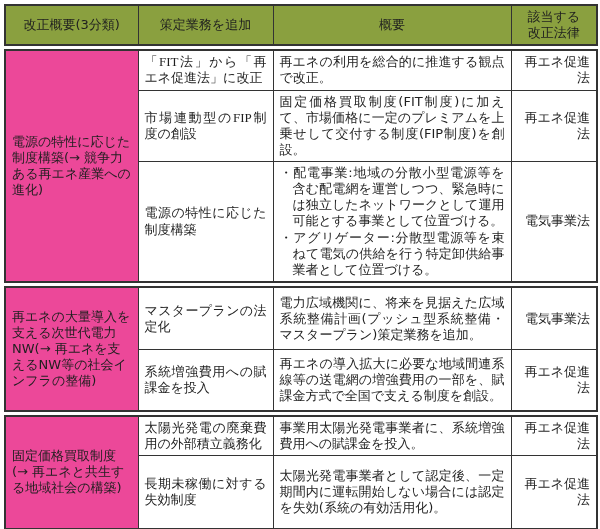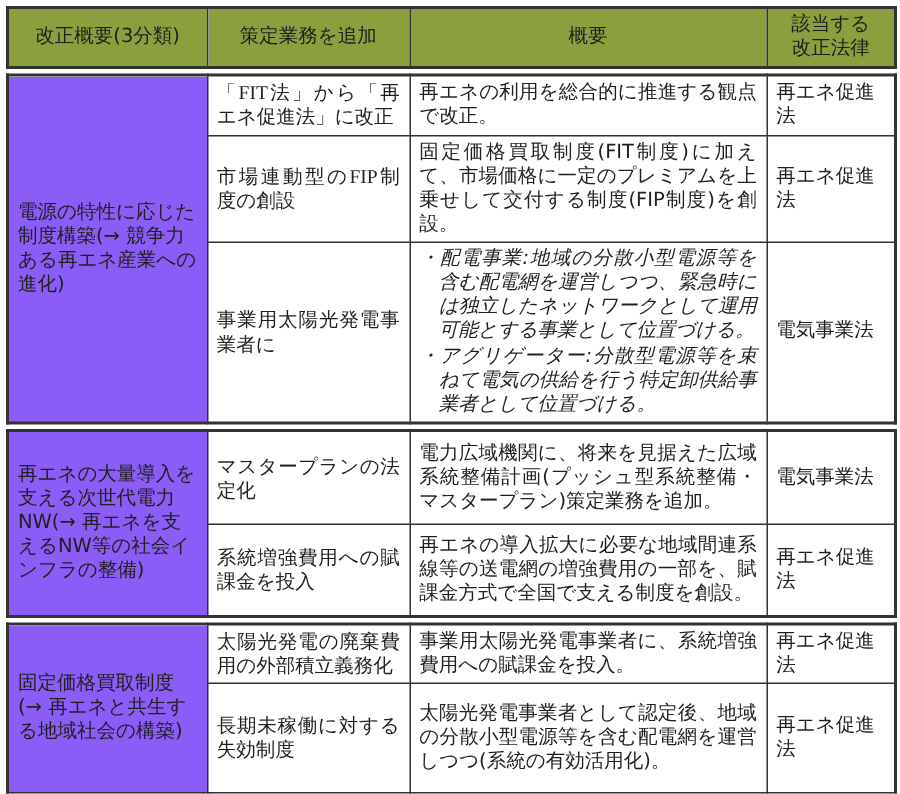--- a/index.html
+++ b/index.html
@@ -42,41 +42,40 @@
   th {
     background: #8aa03f;
     color: #ffffff;
     font-weight: normal;
     text-align: center;
     white-space: pre-line;
   }
   tr.hrow { height: 38px; }
 
   td.cat {
-    background: #8b5cf6;
+    background: #ec4899;
     text-align: left;
     white-space: pre-line;
     padding-left: 7px;
     padding-right: 5px;
   }
   td.point {
     text-align: justify;
     font-family: Liberation Serif, serif;
   }
   td.summary {
     text-align: justify;
   }
   td.law {
-    text-align: left;
+    text-align: right;
   }
   .bullet {
     padding-left: 1em;
     text-indent: -1em;
     text-align: justify;
-    font-style: italic;
   }
   
   tr.g1r1 { height: 40px; }
   tr.g1r2 { height: 62px; }
   tr.g1r3 { height: 108px; }
   tr.g2r1 { height: 63px; }
   tr.g2r2 { height: 61px; }
   tr.g3r1 { height: 40px; }
   tr.g3r2 { height: 73px; }
 </style>
@@ -116,21 +115,21 @@
       <td class="point">「FIT法」から「再エネ促進法」に改正</td>
       <td class="summary">再エネの利用を総合的に推進する観点で改正。</td>
       <td class="law">再エネ促進法</td>
     </tr>
     <tr class="g1r2">
       <td class="point">市場連動型のFIP制度の創設</td>
       <td class="summary">固定価格買取制度(FIT制度)に加えて、市場価格に一定のプレミアムを上乗せして交付する制度(FIP制度)を創設。</td>
       <td class="law">再エネ促進法</td>
     </tr>
     <tr class="g1r3">
-      <td class="point">事業用太陽光発電事業者に</td>
+      <td class="point">電源の特性に応じた制度構築</td>
       <td class="summary">
         <div class="bullet">・配電事業:地域の分散小型電源等を含む配電網を運営しつつ、緊急時には独立したネットワークとして運用可能とする事業として位置づける。</div>
         <div class="bullet">・アグリゲーター:分散型電源等を束ねて電気の供給を行う特定卸供給事業者として位置づける。</div>
       </td>
       <td class="law">電気事業法</td>
     </tr>
   </tbody>
     </table>
 
   <table class="tbl">
@@ -165,19 +164,19 @@
     <tbody>
         <tr class="g3r1">
       <td class="cat" rowspan="2">固定価格買取制度
 (→ 再エネと共生する地域社会の構築)</td>
       <td class="point">太陽光発電の廃棄費用の外部積立義務化</td>
       <td class="summary">事業用太陽光発電事業者に、系統増強費用への賦課金を投入。</td>
       <td class="law">再エネ促進法</td>
     </tr>
     <tr class="g3r2">
       <td class="point">長期未稼働に対する失効制度</td>
-      <td class="summary">太陽光発電事業者として認定後、地域の分散小型電源等を含む配電網を運営しつつ(系統の有効活用化)。</td>
+      <td class="summary">太陽光発電事業者として認定後、一定期間内に運転開始しない場合には認定を失効(系統の有効活用化)。</td>
       <td class="law">再エネ促進法</td>
     </tr>
   </tbody>
     </table>
 
 </div>
 
 </body></html>

